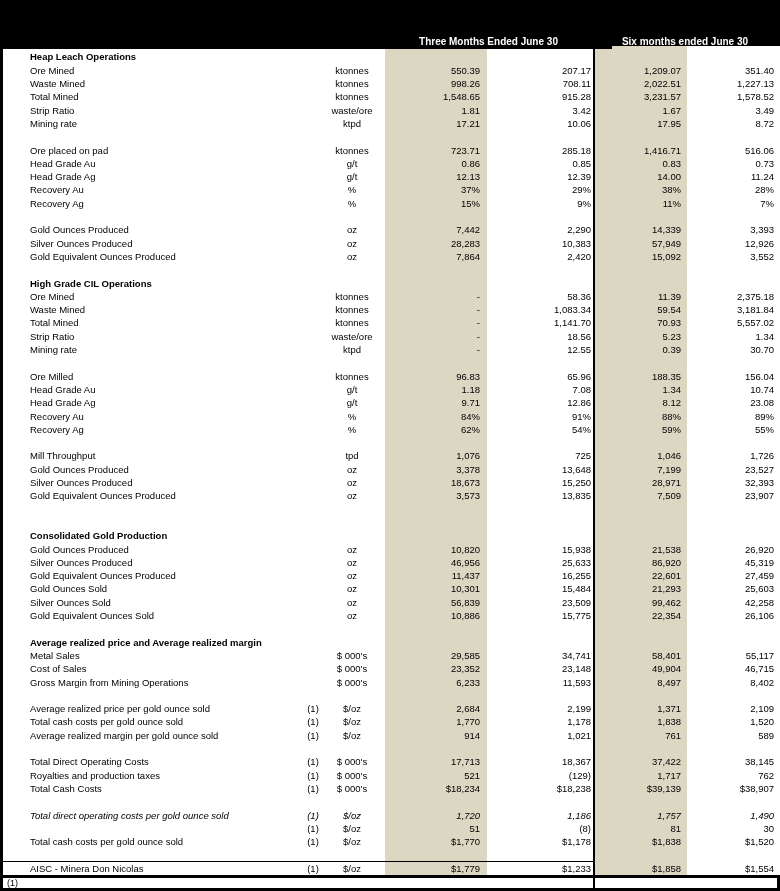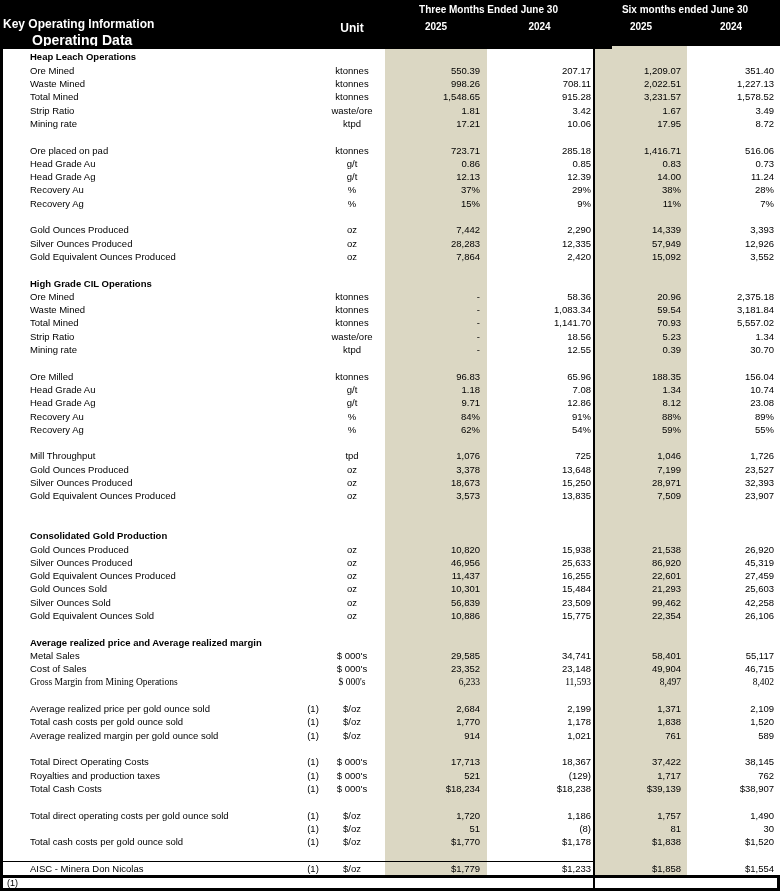--- a/index.html
+++ b/index.html
@@ -1,20 +1,20 @@
 <!DOCTYPE html>
 <html style="--hdr: #000000; --shade: #dbd7c3;"><head>
 <meta charset="utf-8">
 <style>
   html,body{margin:0;padding:0;background:#444;}
   #screen{position:relative;width:780px;height:891px;background:#000;
           font-family:"Liberation Sans",sans-serif;color:#000;overflow:hidden;}
   
   #header{position:absolute;left:0;top:0;width:780px;height:46px;background:var(--hdr,#000);color:#fff;}
-  #header .t{position:absolute;white-space:nowrap;font-weight:bold;}
+  #header .t{position:absolute;white-space:nowrap;font-weight:bold;margin-top:32px;}
   #title{left:3px;top:17px;font-size:12px;line-height:14px;}
   #subtitle{left:32px;top:33px;font-size:14px;line-height:14px;text-align:right;}
   #unit-h{left:310px;top:21px;width:84px;text-align:center;font-size:12px;}
   #grp1{left:385px;top:4px;width:207px;text-align:center;font-size:10px;}
   #grp2{left:595px;top:4px;width:180px;text-align:center;font-size:10px;}
   .yr{top:21px;text-align:center;font-size:10px;}
   #yr0{left:385px;width:102px;} #yr1{left:487px;width:105px;}
   #yr2{left:595px;width:92px;}  #yr3{left:687px;width:88px;}
   #hdr-step{position:absolute;left:0;top:46px;width:612px;height:3px;background:#000;z-index:5;}
   
@@ -153,42 +153,42 @@
           <span class="unit">oz</span>
           <span class="num c0">7,442</span>
           <span class="num c1">2,290</span>
           <span class="num c2">14,339</span>
           <span class="num c3">3,393</span>
         </div>
         <div class="row" style="top: 190.6px;">
           <span class="lab">Silver Ounces Produced</span>
           <span class="unit">oz</span>
           <span class="num c0">28,283</span>
-          <span class="num c1">12,335</span>
+          <span class="num c1">10,383</span>
           <span class="num c2">57,949</span>
           <span class="num c3">12,926</span>
         </div>
         <div class="row" style="top: 203.9px;">
           <span class="lab">Gold Equivalent Ounces Produced</span>
           <span class="unit">oz</span>
           <span class="num c0">7,864</span>
           <span class="num c1">2,420</span>
           <span class="num c2">15,092</span>
           <span class="num c3">3,552</span>
         </div>
         <div class="row" style="top: 217.2px;"></div>
         <div class="row sec" style="top: 230.5px;">
           <span class="lab">High Grade CIL Operations</span>
         </div>
         <div class="row" style="top: 243.8px;">
           <span class="lab">Ore Mined</span>
           <span class="unit">ktonnes</span>
           <span class="num c0 dash">-</span>
           <span class="num c1">58.36</span>
-          <span class="num c2">20.96</span>
+          <span class="num c2">11.39</span>
           <span class="num c3">2,375.18</span>
         </div>
         <div class="row" style="top: 257.1px;">
           <span class="lab">Waste Mined</span>
           <span class="unit">ktonnes</span>
           <span class="num c0 dash">-</span>
           <span class="num c1">1,083.34</span>
           <span class="num c2">59.54</span>
           <span class="num c3">3,181.84</span>
         </div>
@@ -356,21 +356,21 @@
           <span class="num c3">55,117</span>
         </div>
         <div class="row" style="top: 616.2px;">
           <span class="lab">Cost of Sales</span>
           <span class="unit">$ 000's</span>
           <span class="num c0">23,352</span>
           <span class="num c1">23,148</span>
           <span class="num c2">49,904</span>
           <span class="num c3">46,715</span>
         </div>
-        <div class="row" style="top: 629.5px; font-family: Liberation Serif, serif;">
+        <div class="row" style="top: 629.5px;">
           <span class="lab">Gross Margin from Mining Operations</span>
           <span class="unit">$ 000's</span>
           <span class="num c0">6,233</span>
           <span class="num c1">11,593</span>
           <span class="num c2">8,497</span>
           <span class="num c3">8,402</span>
         </div>
         <div class="row" style="top: 642.8px;"></div>
         <div class="row" style="top: 656.1px;">
           <span class="lab">Average realized price per gold ounce sold</span>
@@ -421,21 +421,21 @@
         <div class="row" style="top: 735.9px;">
           <span class="lab">Total Cash Costs</span>
           <span class="note">(1)</span>
           <span class="unit">$ 000's</span>
           <span class="num c0">$18,234</span>
           <span class="num c1">$18,238</span>
           <span class="num c2">$39,139</span>
           <span class="num c3">$38,907</span>
         </div>
         <div class="row" style="top: 749.2px;"></div>
-        <div class="row" style="top: 762.5px;">
+        <div class="row" style="top: 762.5px; font-style: italic;">
           <span class="lab">Total direct operating costs per gold ounce sold</span>
           <span class="note">(1)</span>
           <span class="unit">$/oz</span>
           <span class="num c0">1,720</span>
           <span class="num c1">1,186</span>
           <span class="num c2">1,757</span>
           <span class="num c3">1,490</span>
         </div>
         <div class="row" style="top: 775.8px;">
           <span class="note">(1)</span>

